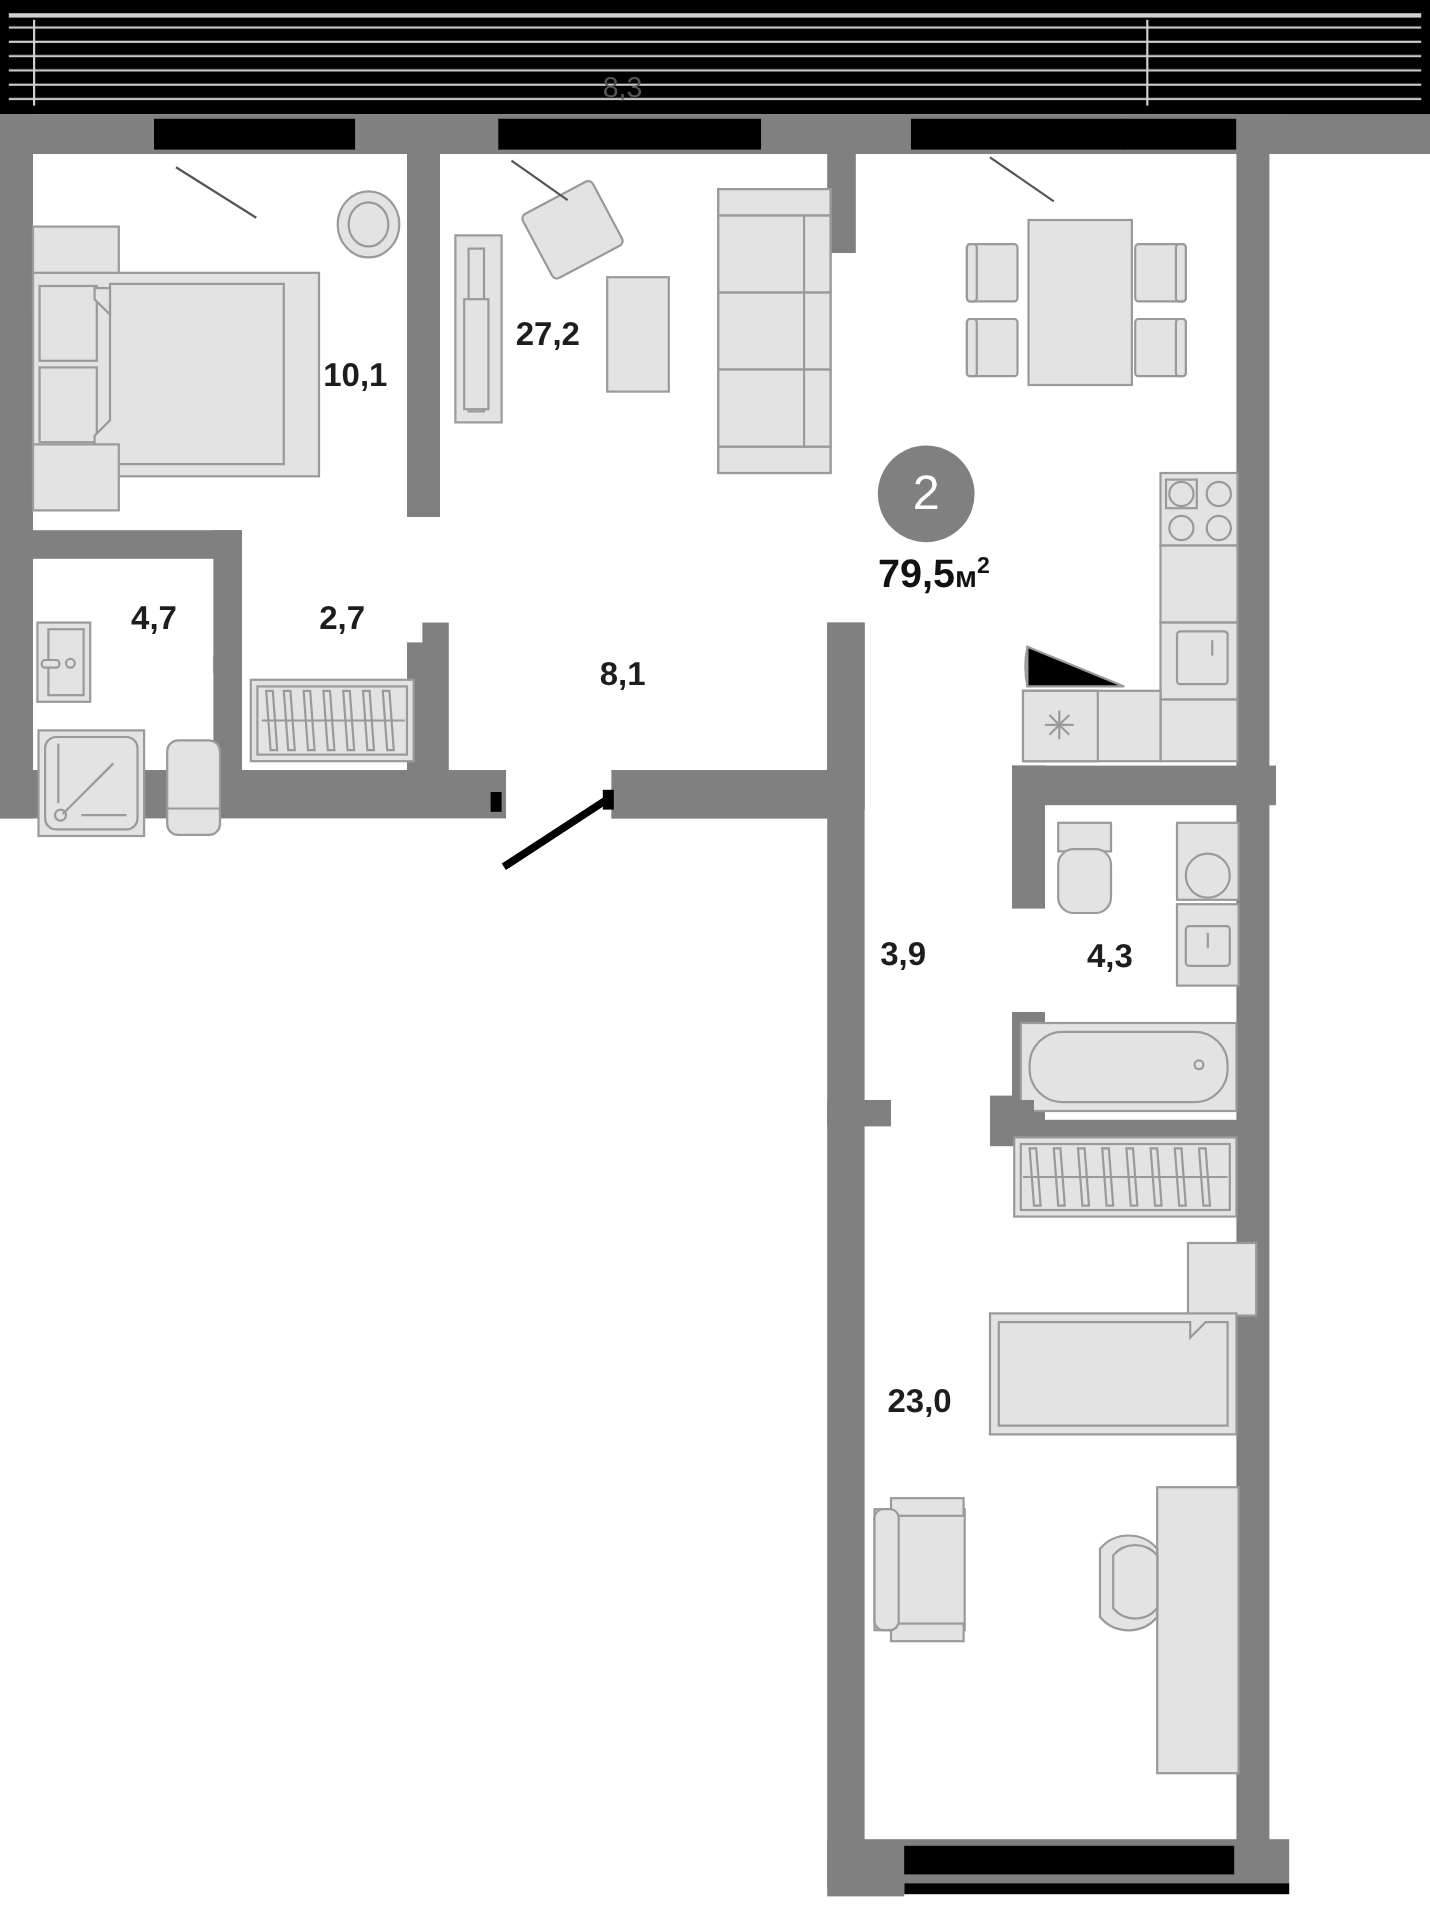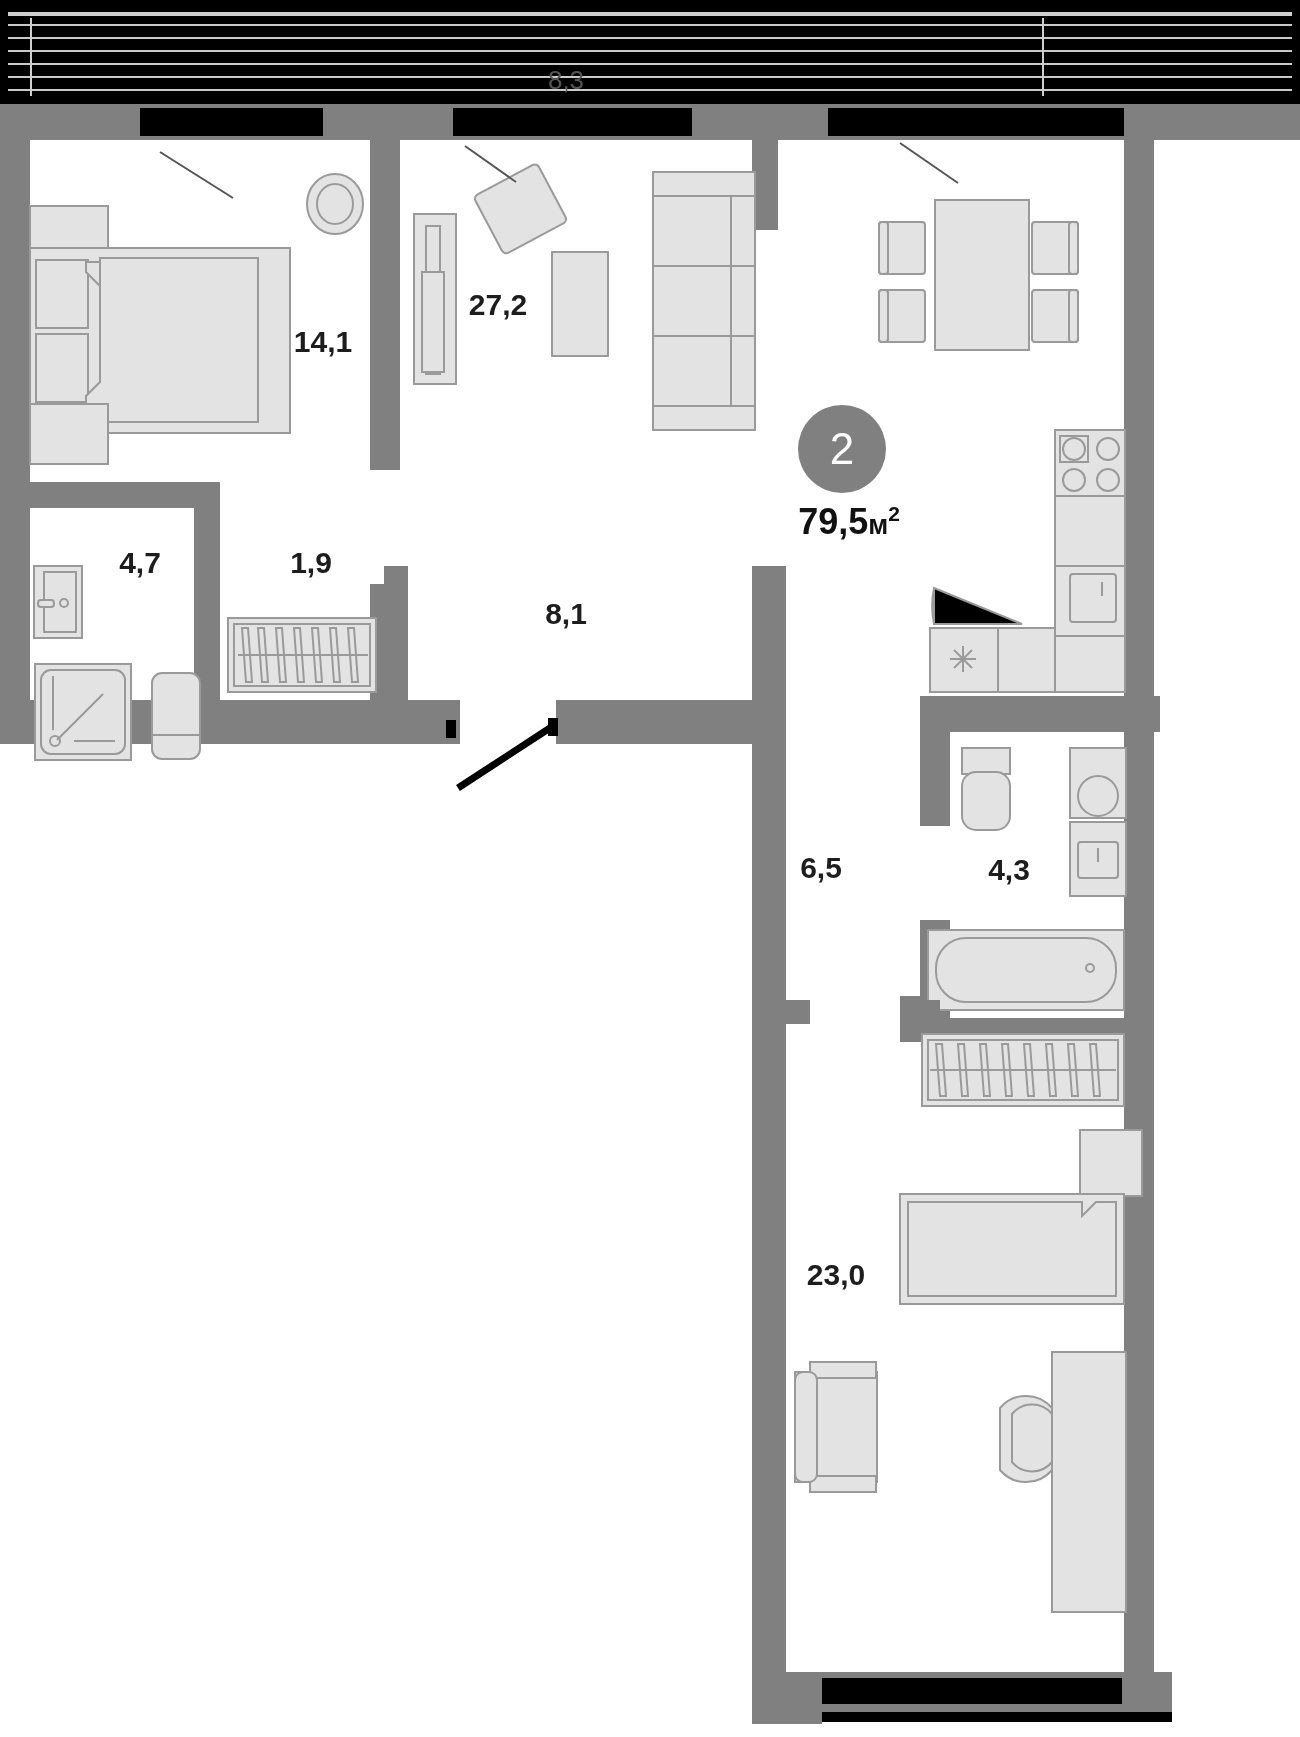--- a/index.html
+++ b/index.html
@@ -284,31 +284,31 @@
 
   <g>
     <rect x="752" y="1000" width="58" height="24" fill="#808080"></rect>
     <rect x="900" y="1000" width="40" height="24" fill="#808080"></rect>
   </g>
 
 </svg>
 
 <div class="lbl lbl-dim" style="left:566px;top:80px;">8,3</div>
 
-<div class="lbl lbl-room" style="left:323px;top:342px;">14,1</div>
+<div class="lbl lbl-room" style="left:323px;top:342px;">10,1</div>
 
 <div class="lbl lbl-room" style="left:498px;top:305px;">27,2</div>
 
 <div class="lbl lbl-room" style="left:140px;top:563px;">4,7</div>
 
-<div class="lbl lbl-room" style="left:311px;top:563px;">1,9</div>
+<div class="lbl lbl-room" style="left:311px;top:563px;">2,7</div>
 
 <div class="lbl lbl-room" style="left:566px;top:614px;">8,1</div>
 
-<div class="lbl lbl-room" style="left:821px;top:868px;">6,5</div>
+<div class="lbl lbl-room" style="left:821px;top:868px;">3,9</div>
 
 <div class="lbl lbl-room" style="left:1009px;top:870px;">4,3</div>
 
 <div class="lbl lbl-room" style="left:836px;top:1275px;">23,0</div>
 
 <div class="badge" style="left:842px;top:449px;">2</div>
 
 <div class="area" style="left:849px;top:522px;">
   <span>79,5</span><span class="unit">м</span><sup>2</sup>
 </div>

